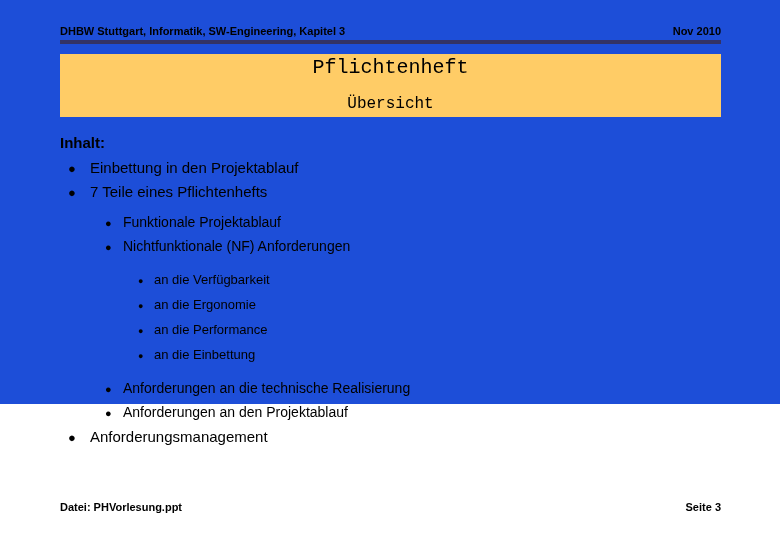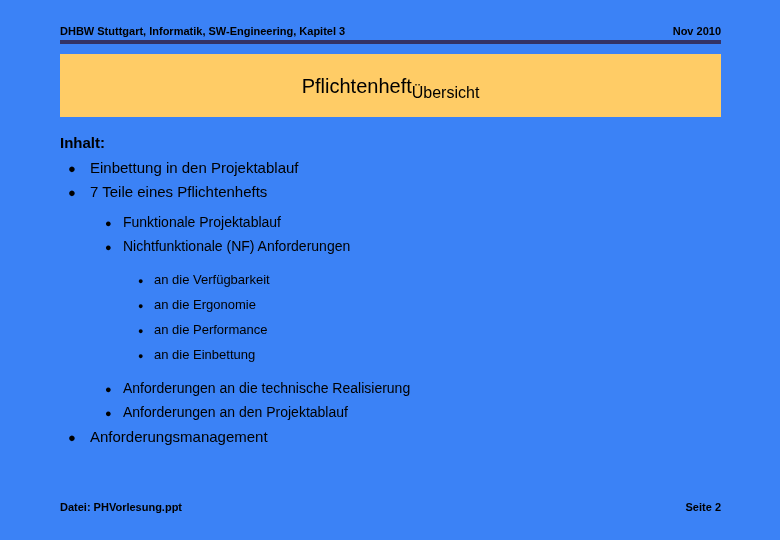--- a/index.html
+++ b/index.html
@@ -15,22 +15,22 @@
     overflow: hidden;
     position: relative;
   }
 
   
   .slide {
     position: absolute;
     left: 0;
     top: 0;
     width: 780px;
-    height: 540px;
-    background: #3b82f6;
+    height: 404px;
+    background: #1d4ed8;
   }
 
   
   .header {
     position: absolute;
     left: 60px;
     top: 24px;
     width: 661px;
     height: 18px;
     display: flex;
@@ -56,23 +56,24 @@
 
   
   .banner {
     position: absolute;
     left: 60px;
     top: 54px;
     width: 661px;
     height: 63px;
     background: #ffcc66;
     display: flex;
-    flex-direction: row;
+    flex-direction: column;
     align-items: center;
     justify-content: center;
+    font-family: Liberation Mono, monospace;
   }
   .banner-title {
     font-size: 20px;
     line-height: 24px;
     font-weight: normal;
     color: #000000;
     text-align: center;
   }
   .banner-subtitle {
     font-size: 16px;
@@ -249,16 +250,16 @@
     </div>
 
     <div class="bullet-row lvl1">
       <span class="marker">●</span>
       <span class="btext">Anforderungsmanagement</span>
     </div>
   </div>
 
   <div class="footer">
     <div class="footer-left">Datei: PHVorlesung.ppt</div>
-    <div class="footer-right">Seite 2</div>
+    <div class="footer-right">Seite 3</div>
   </div>
 
 </div>
 
 </body></html>

